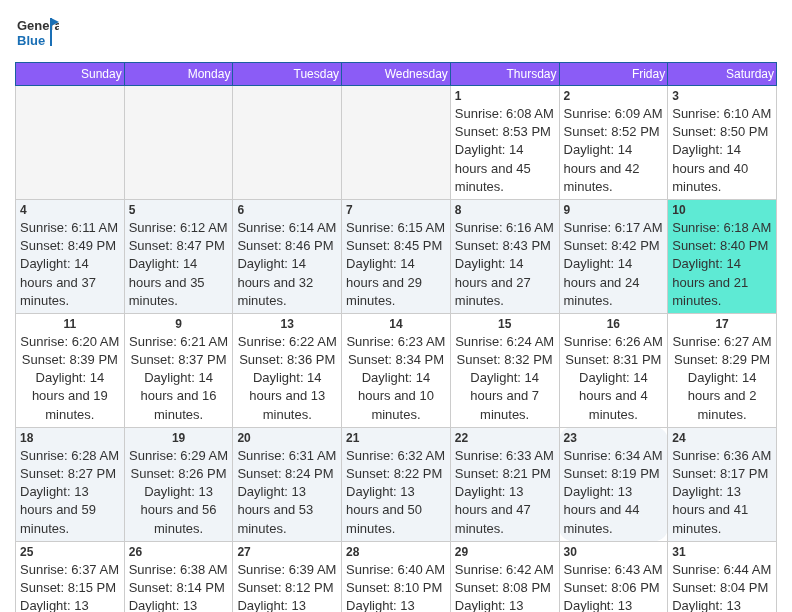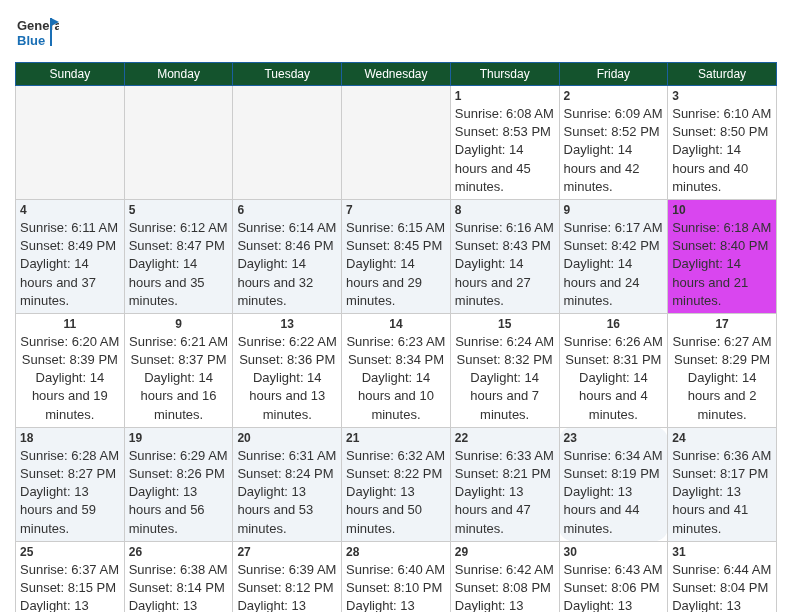--- a/index.html
+++ b/index.html
@@ -41,23 +41,23 @@
       color: #555;
     }
     .calendar {
       flex: 1;
       border: 1px solid #ccc;
       border-collapse: collapse;
       width: 100%;
       table-layout: fixed;
     }
     .calendar th {
-      background: #14532d;
+      background: #8b5cf6;
       color: #fff;
-      text-align: center;
+      text-align: right;
       padding: 4px 2px;
       font-size: 12px;
       border: 1px solid #1a5f9f;
       font-weight: normal;
     }
     .calendar td {
       vertical-align: top;
       border: 1px solid #ccc;
       padding: 3px 4px;
       font-size: 9.5px;
@@ -157,21 +157,21 @@
             <div class="day-info">Sunrise: 6:15 AM<br>Sunset: 8:45 PM<br>Daylight: 14 hours and 29 minutes.</div>
           </td>
           <td style="background: rgb(240, 244, 248);">
             <span class="day-num">8</span>
             <div class="day-info">Sunrise: 6:16 AM<br>Sunset: 8:43 PM<br>Daylight: 14 hours and 27 minutes.</div>
           </td>
           <td style="background: rgb(240, 244, 248);">
             <span class="day-num">9</span>
             <div class="day-info">Sunrise: 6:17 AM<br>Sunset: 8:42 PM<br>Daylight: 14 hours and 24 minutes.</div>
           </td>
-          <td style="background: #d946ef; margin-left: 20px;">
+          <td style="background: #5eead4; margin-left: 20px;">
             <span class="day-num">10</span>
             <div class="day-info">Sunrise: 6:18 AM<br>Sunset: 8:40 PM<br>Daylight: 14 hours and 21 minutes.</div>
           </td>
         </tr>
         <tr style="background: rgb(255, 255, 255); text-align: center;">
           <td>
             <span class="day-num">11</span>
             <div class="day-info">Sunrise: 6:20 AM<br>Sunset: 8:39 PM<br>Daylight: 14 hours and 19 minutes.</div>
           </td>
           <td>
@@ -197,21 +197,21 @@
           <td>
             <span class="day-num">17</span>
             <div class="day-info">Sunrise: 6:27 AM<br>Sunset: 8:29 PM<br>Daylight: 14 hours and 2 minutes.</div>
           </td>
         </tr>
         <tr style="background: rgb(240, 244, 248);">
           <td style="background: rgb(240, 244, 248);">
             <span class="day-num">18</span>
             <div class="day-info">Sunrise: 6:28 AM<br>Sunset: 8:27 PM<br>Daylight: 13 hours and 59 minutes.</div>
           </td>
-          <td style="background: rgb(240, 244, 248);">
+          <td style="background: rgb(240, 244, 248); text-align: center;">
             <span class="day-num">19</span>
             <div class="day-info">Sunrise: 6:29 AM<br>Sunset: 8:26 PM<br>Daylight: 13 hours and 56 minutes.</div>
           </td>
           <td style="background: rgb(240, 244, 248);">
             <span class="day-num">20</span>
             <div class="day-info">Sunrise: 6:31 AM<br>Sunset: 8:24 PM<br>Daylight: 13 hours and 53 minutes.</div>
           </td>
           <td style="background: rgb(240, 244, 248);">
             <span class="day-num">21</span>
             <div class="day-info">Sunrise: 6:32 AM<br>Sunset: 8:22 PM<br>Daylight: 13 hours and 50 minutes.</div>

